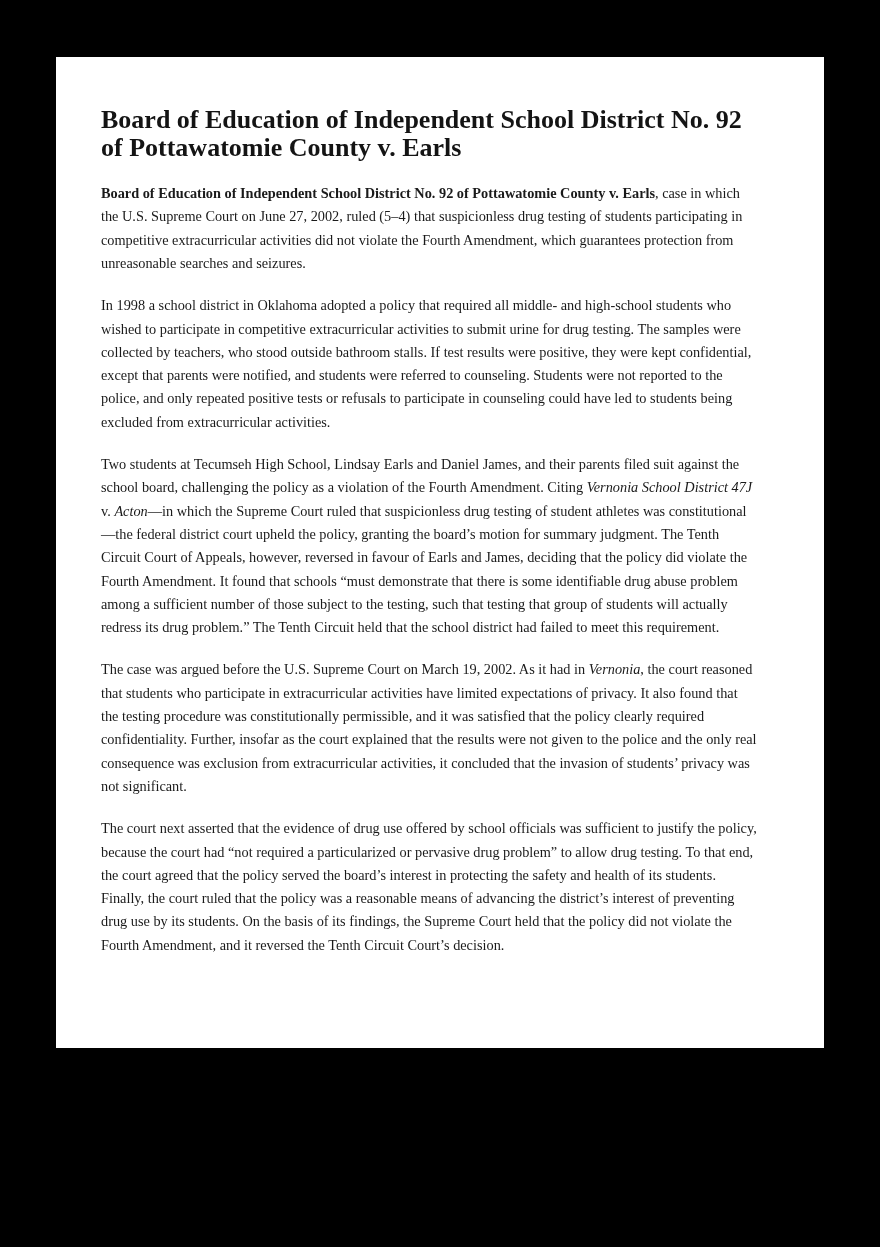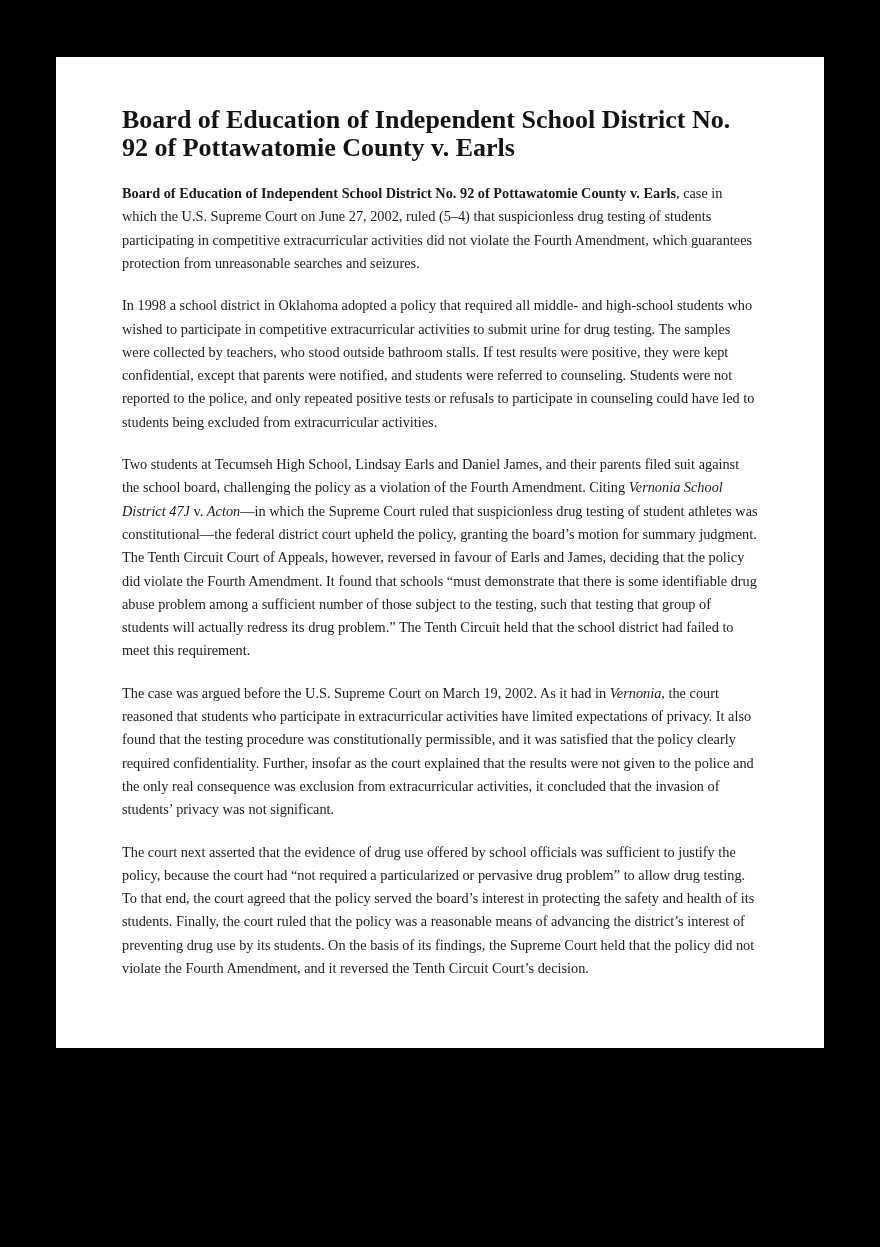--- a/index.html
+++ b/index.html
@@ -15,21 +15,21 @@
     overflow: hidden;
   }
   .page {
     position: absolute;
     left: 56px;
     top: 57px;
     width: 768px;
     height: 991px;
     background: #ffffff;
     box-sizing: border-box;
-    padding: 49px 66px 0 66px;
+    padding: 49px 66px 0 45px;
   }
   .title {
     font-family: "Liberation Serif", serif;
     font-weight: 700;
     font-size: 26px;
     line-height: 1.06;
     color: #141414;
     margin: 0 0 21px 0;
   }
   .article-body .para {

